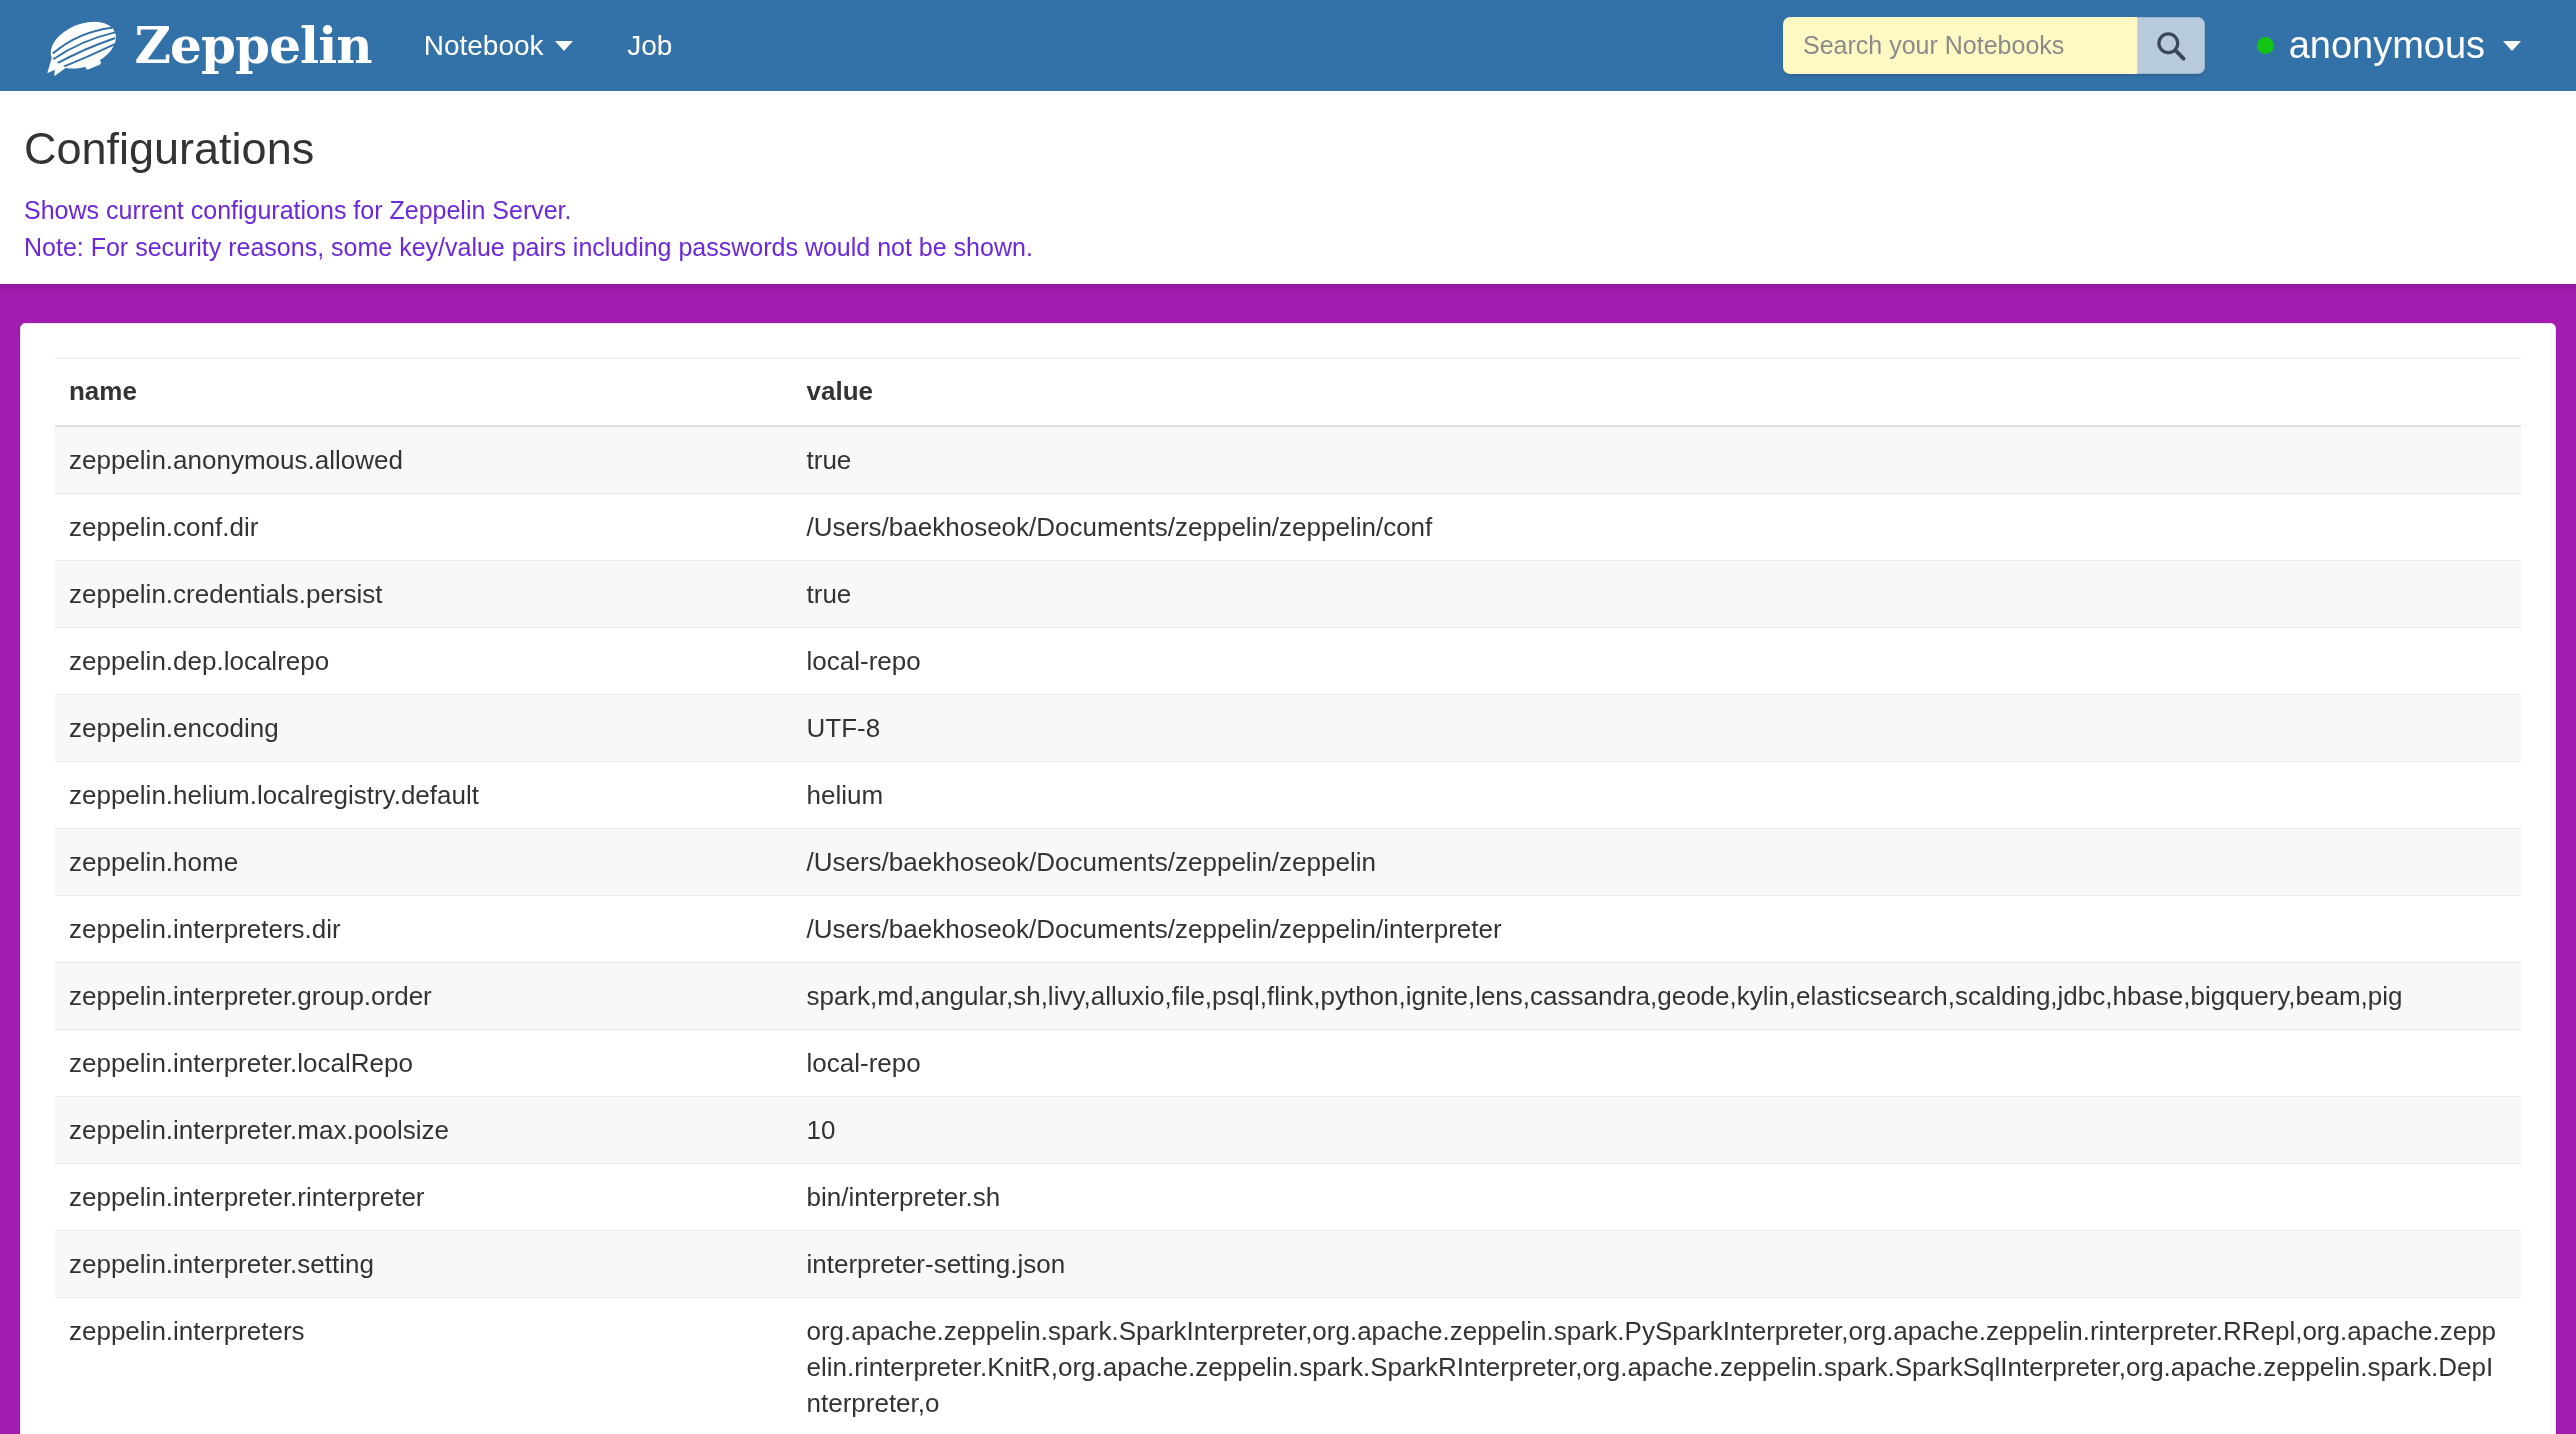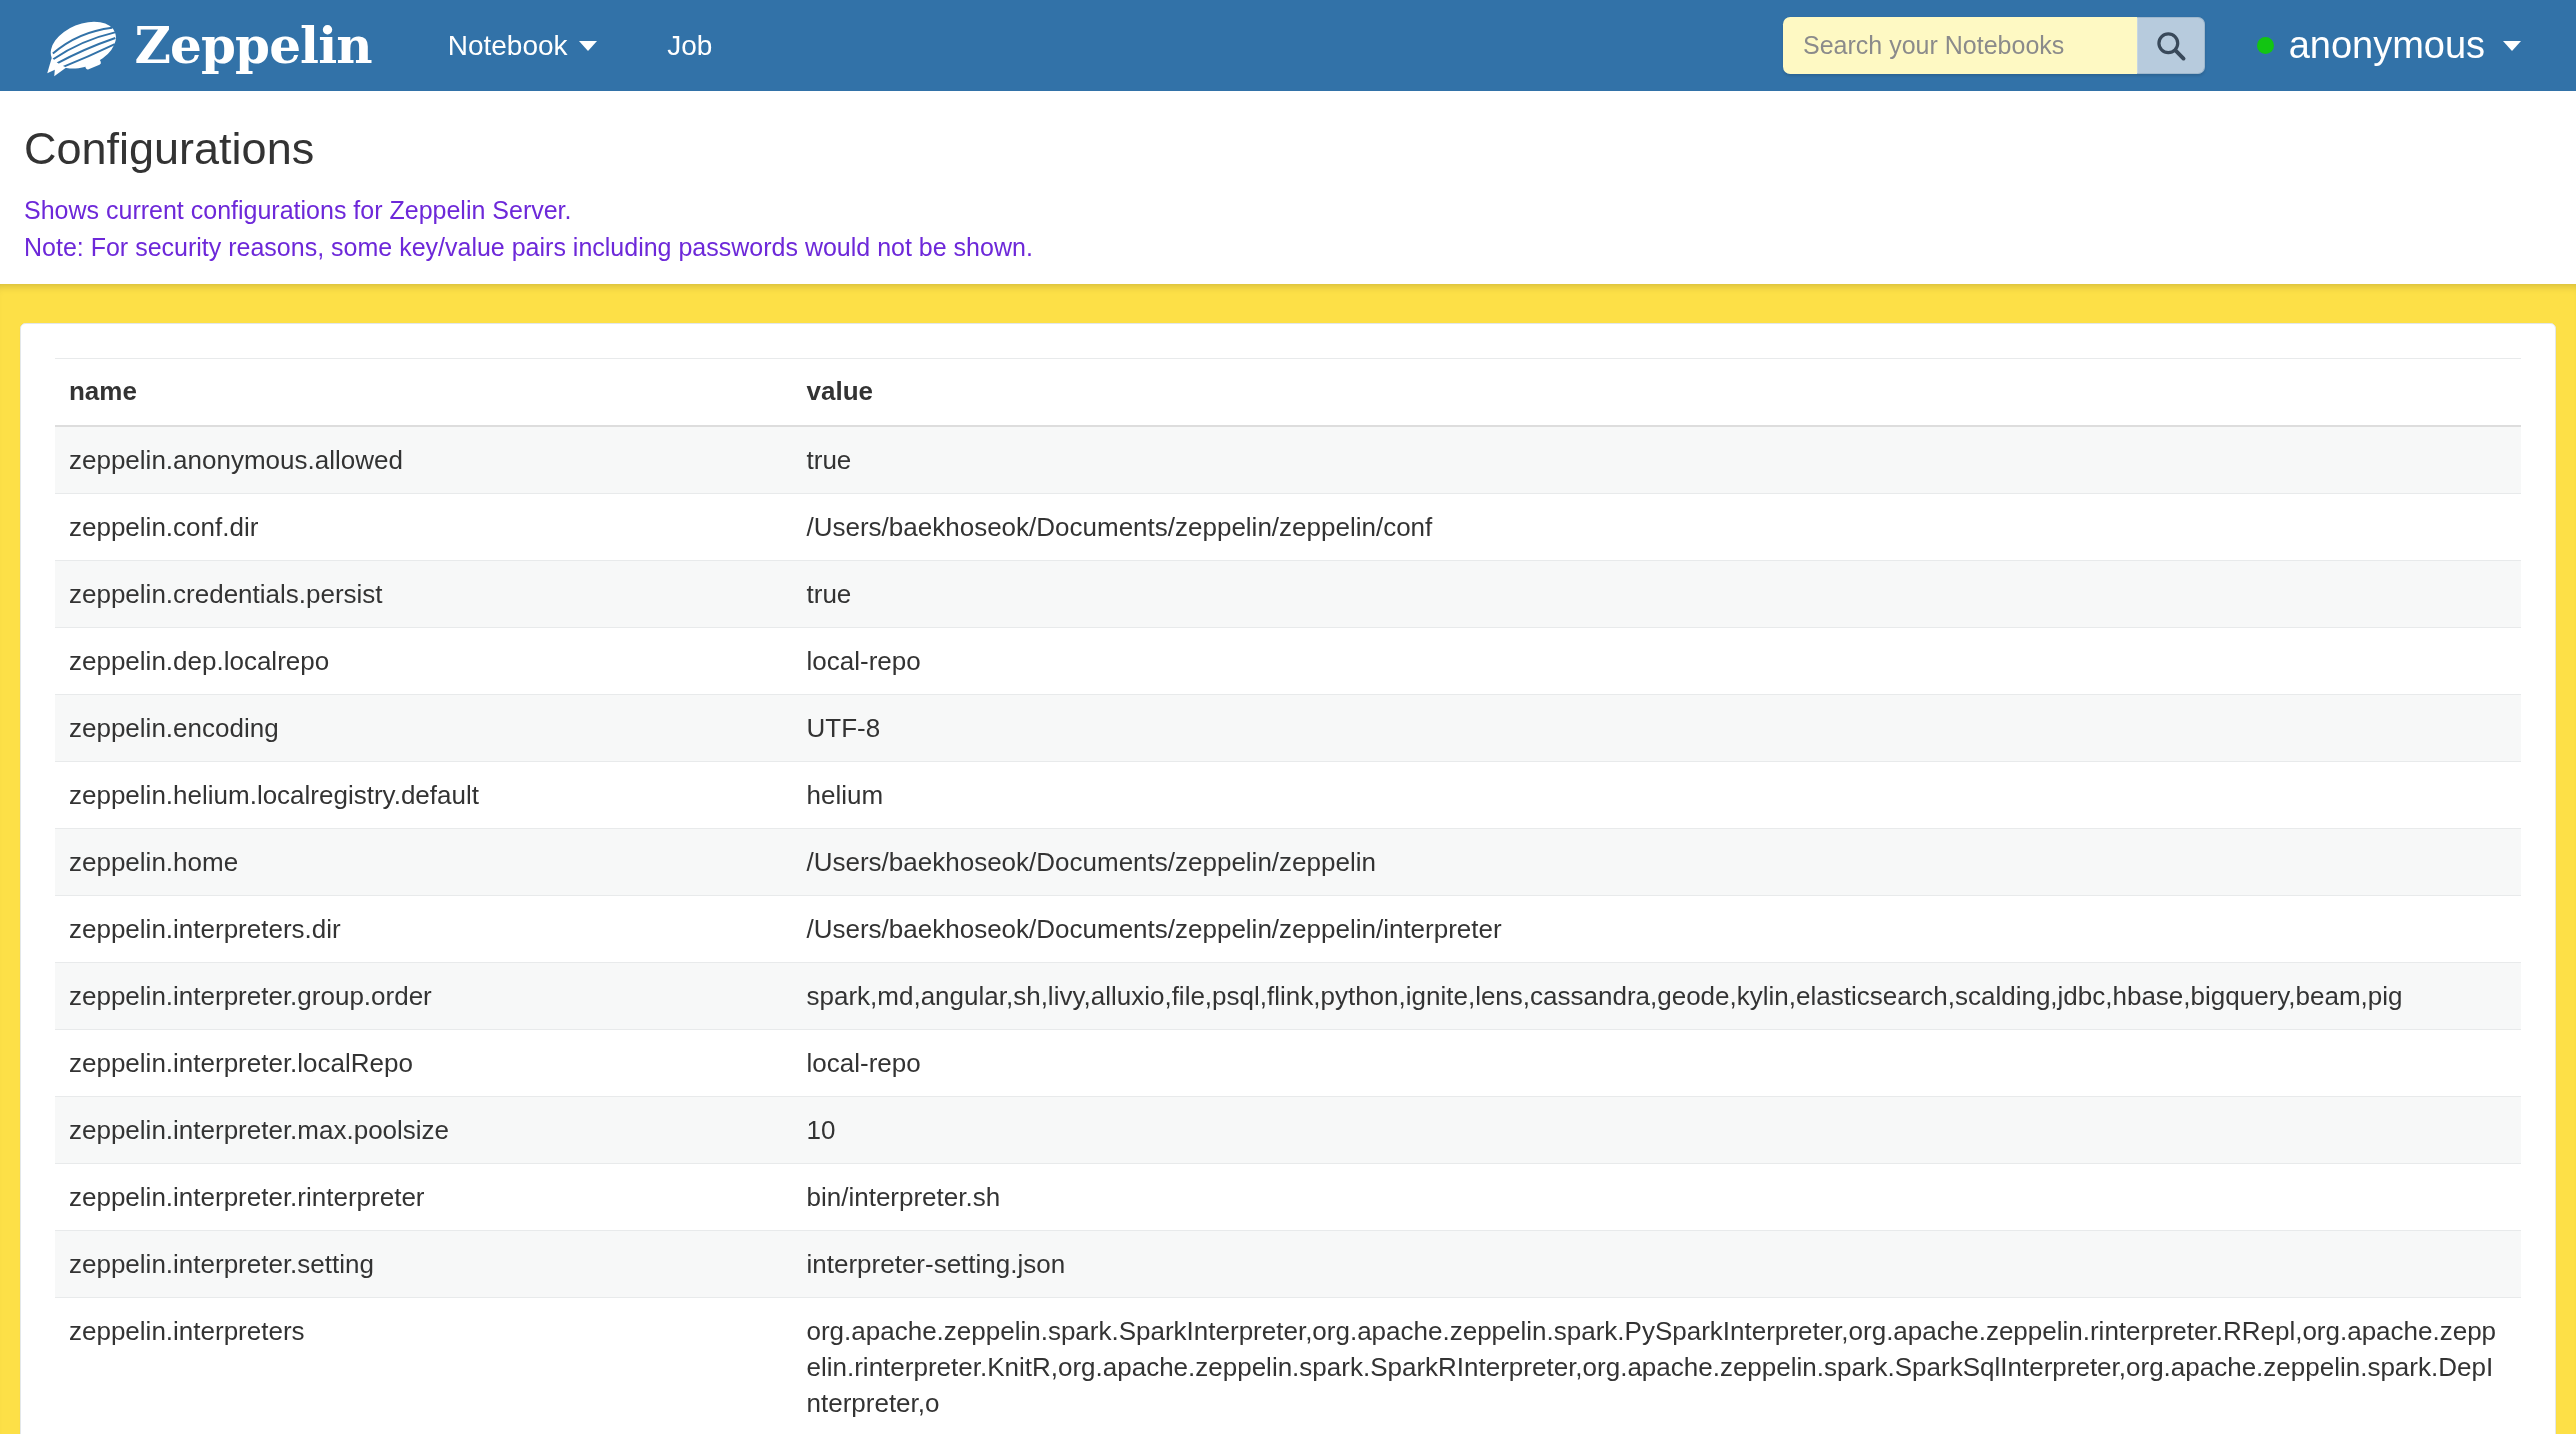--- a/index.html
+++ b/index.html
@@ -30,22 +30,22 @@
     font-weight: 700;
     font-size: 50px;
     color: #ffffff;
     letter-spacing: -0.9px;
     line-height: 1;
   }
   .nav-links {
     display: flex;
     align-items: center;
     list-style: none;
-    margin-left: 76px;
-    gap: 70px;
+    margin-left: 52px;
+    gap: 54px;
   }
   .nav-links li {
     color: #ffffff;
     font-size: 28px;
     display: flex;
     align-items: center;
     gap: 11.6px;
     cursor: pointer;
     line-height: 91px;
     height: 91px;
@@ -125,21 +125,21 @@
   }
   .page-desc {
     font-size: 25px;
     line-height: 37px;
     color: #6d28d9;
   }
 
   
   .content-band {
     height: 1150px;
-    background: #fde047;
+    background: #a21caf;
     padding: 39px 19.7px;
     box-shadow: inset 0 8px 8px -6.3px rgba(0,0,0,0.18);
     overflow: hidden;
   }
   .config-card {
     background: #ffffff;
     border: 0.9px solid #e3e7e9;
     border-radius: 5.4px;
     padding: 34px;
     min-height: 1181px;

